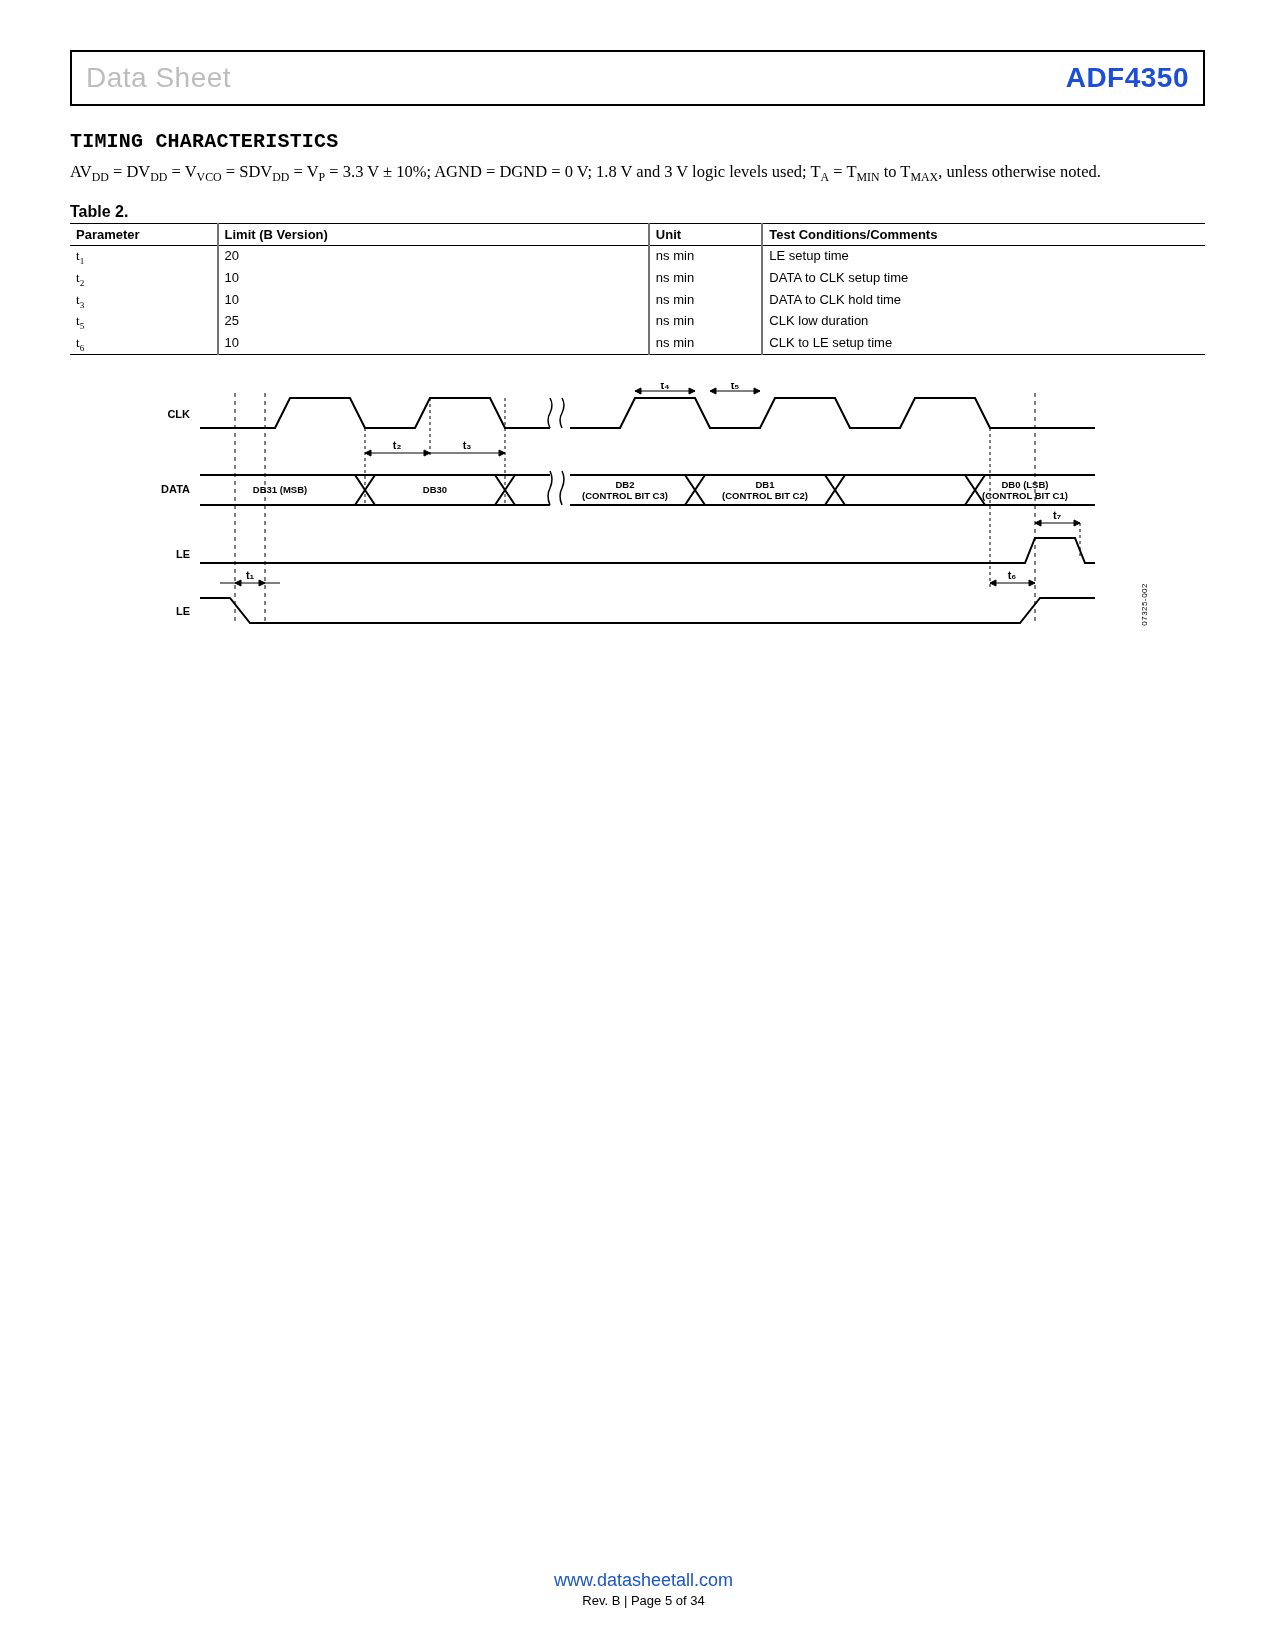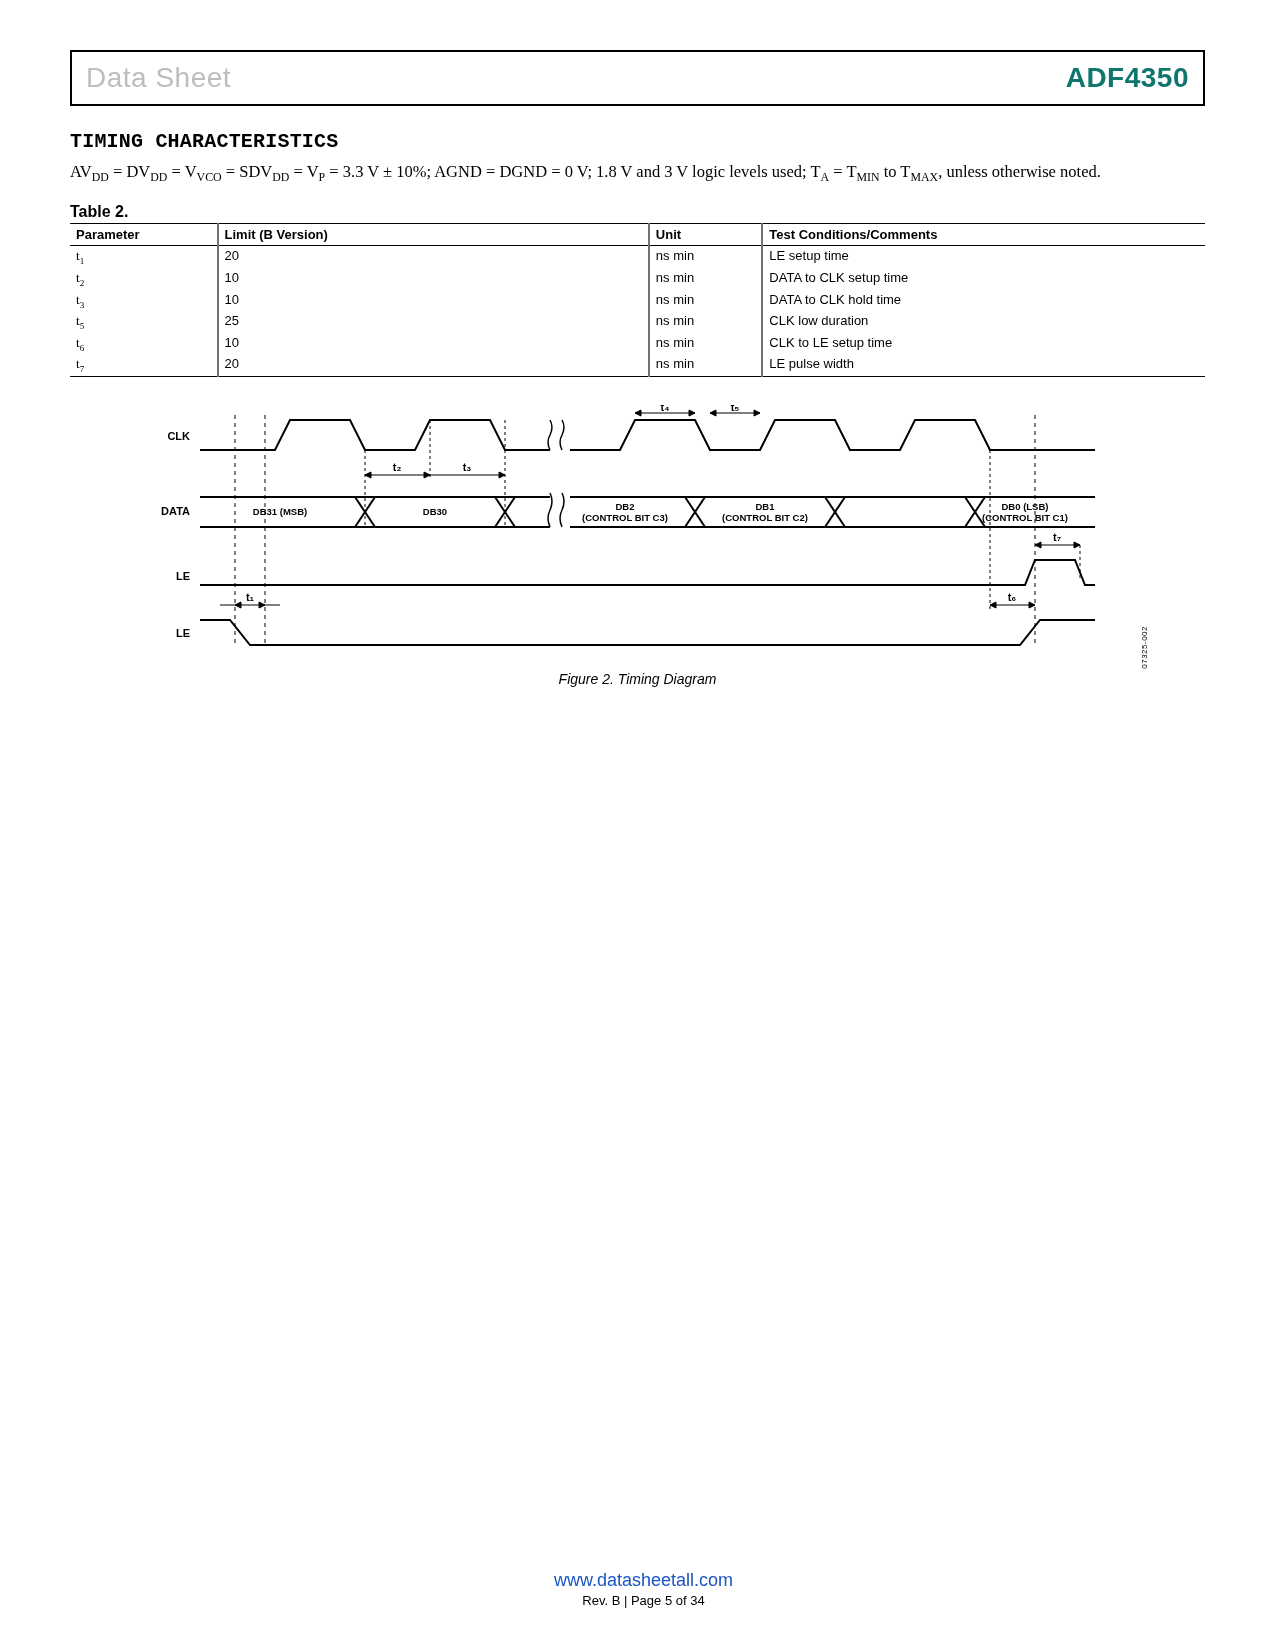--- a/index.html
+++ b/index.html
@@ -30,21 +30,21 @@
   }
   .header-left {
     font-size: 28px;
     font-weight: normal;
     color: #bdbdbd;
     letter-spacing: 0.5px;
   }
   .header-right {
     font-size: 28px;
     font-weight: 900;
-    color: #0f766e;
+    color: #1d4ed8;
     letter-spacing: 0.5px;
   }
   h2.section-title {
     font-size: 20px;
     font-weight: 900;
     margin: 0 0 8px 0;
     letter-spacing: 0.2px;
     font-family: Liberation Mono, monospace;
   }
   .conditions {
@@ -177,26 +177,20 @@
           <td class="col-sep">25</td>
           <td class="col-sep">ns min</td>
           <td class="col-sep">CLK low duration</td>
         </tr>
         <tr>
           <td class="param-t">t<span class="sub">6</span></td>
           <td class="col-sep">10</td>
           <td class="col-sep">ns min</td>
           <td class="col-sep">CLK to LE setup time</td>
         </tr>
-        <tr>
-          <td class="param-t">t<span class="sub">7</span></td>
-          <td class="col-sep">20</td>
-          <td class="col-sep">ns min</td>
-          <td class="col-sep">LE pulse width</td>
-        </tr>
       </tbody>
   </table>
 
   <div class="figure-wrap">
     <svg width="1000" height="260" viewBox="0 0 1000 260">
 
       <line x1="105" y1="10" x2="105" y2="240" stroke="#000" stroke-width="1" stroke-dasharray="4 4"></line>
       <line x1="135" y1="10" x2="135" y2="240" stroke="#000" stroke-width="1" stroke-dasharray="4 4"></line>
       <line x1="905" y1="10" x2="905" y2="240" stroke="#000" stroke-width="1" stroke-dasharray="4 4"></line>
 
@@ -286,21 +280,20 @@
         <polygon points="860,200 866,197 866,203" fill="#000"></polygon>
         <polygon points="905,200 899,197 899,203" fill="#000"></polygon>
         <line x1="860" y1="45" x2="860" y2="205" stroke-dasharray="3 3"></line>
       </g>
       <text x="882" y="196" text-anchor="middle" class="tlab">t₆</text>
 
       <text x="60" y="232" text-anchor="end" class="sig-label">LE</text>
       <path d="M70,215 H100 L120,240 H890 L910,215 H965" fill="none" stroke="#000" stroke-width="2"></path>
     </svg>
     <span class="fig-num">07325-002</span>
-    <div class="fig-caption">Figure 2. Timing Diagram</div>
   </div>
 
   <div class="footer">
     <a>www.datasheetall.com</a>
     <div class="rev">Rev. B | Page 5 of 34</div>
   </div>
 
 </div>
 
 </body></html>

